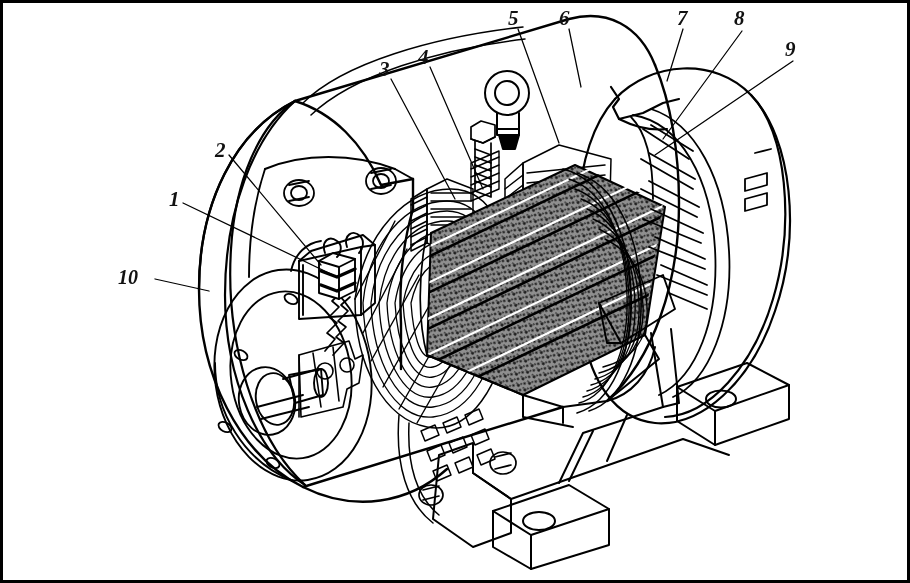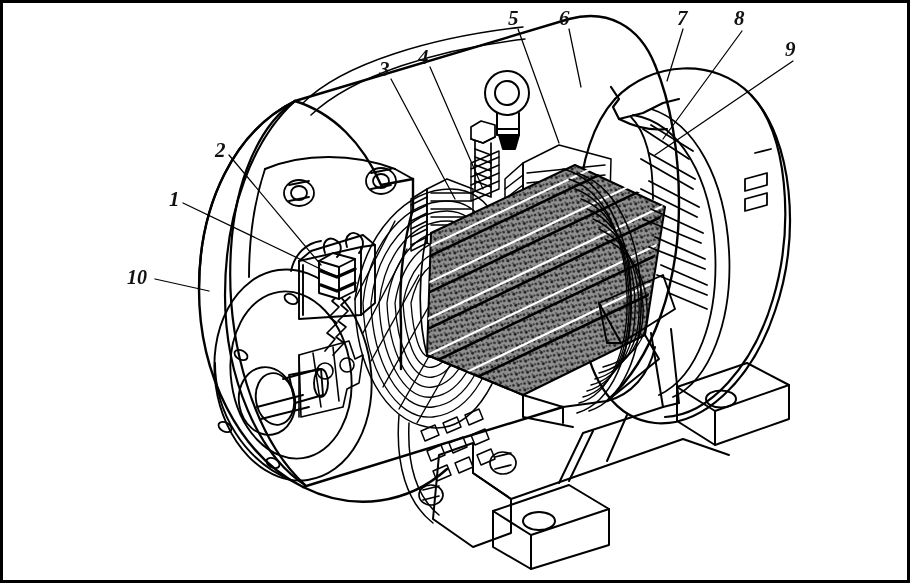--- a/index.html
+++ b/index.html
@@ -346,15 +346,15 @@
 
   <div class="callout" style="left:166px;top:186px;">1</div>
   <div class="callout" style="left:212px;top:137px;">2</div>
   <div class="callout" style="left:376px;top:56px;">3</div>
   <div class="callout" style="left:415px;top:44px;">4</div>
   <div class="callout" style="left:505px;top:5px;">5</div>
   <div class="callout" style="left:556px;top:5px;">6</div>
   <div class="callout" style="left:674px;top:5px;">7</div>
   <div class="callout" style="left:731px;top:5px;">8</div>
   <div class="callout" style="left:782px;top:36px;">9</div>
-  <div class="callout small" style="left:124px;top:264px;font-family:Liberation Serif, serif;">10</div>
+  <div class="callout small" style="left:115px;top:264px;font-family:Liberation Serif, serif;">10</div>
 
 </div>
 
 </body></html>

